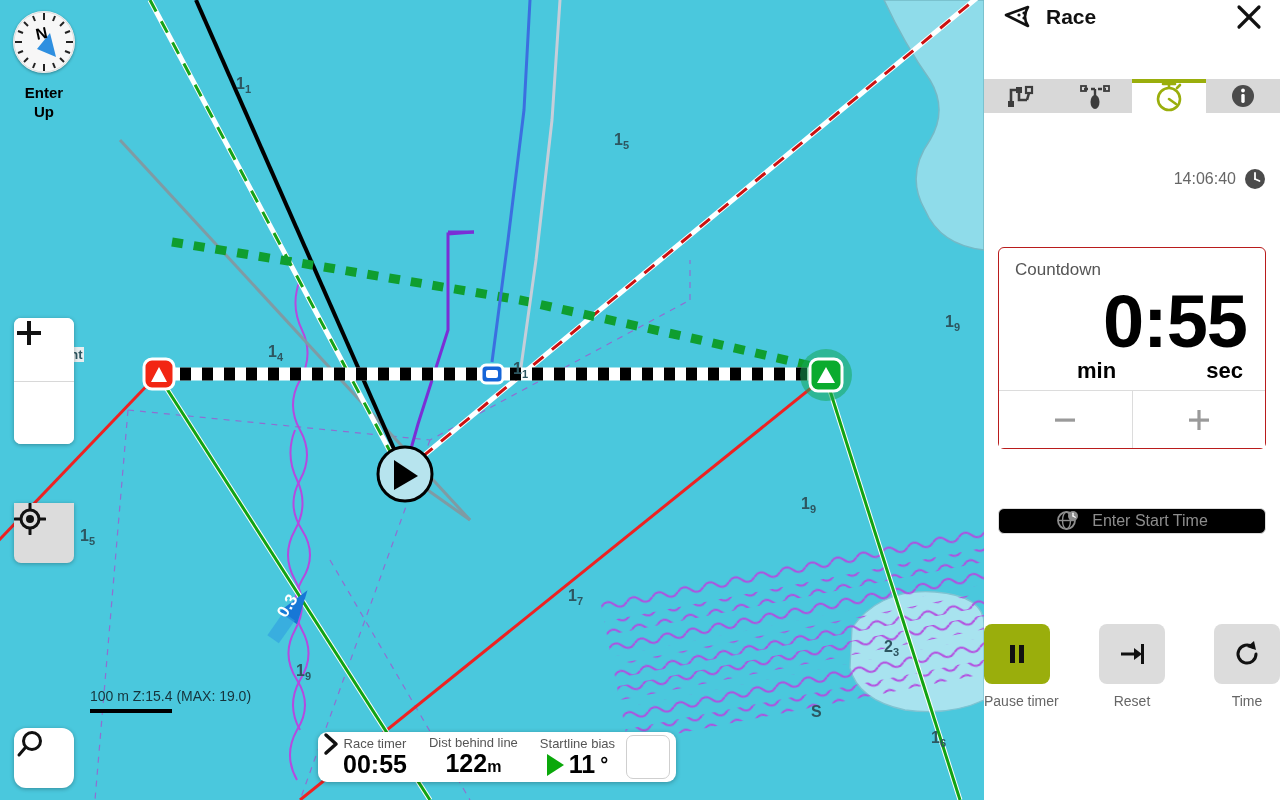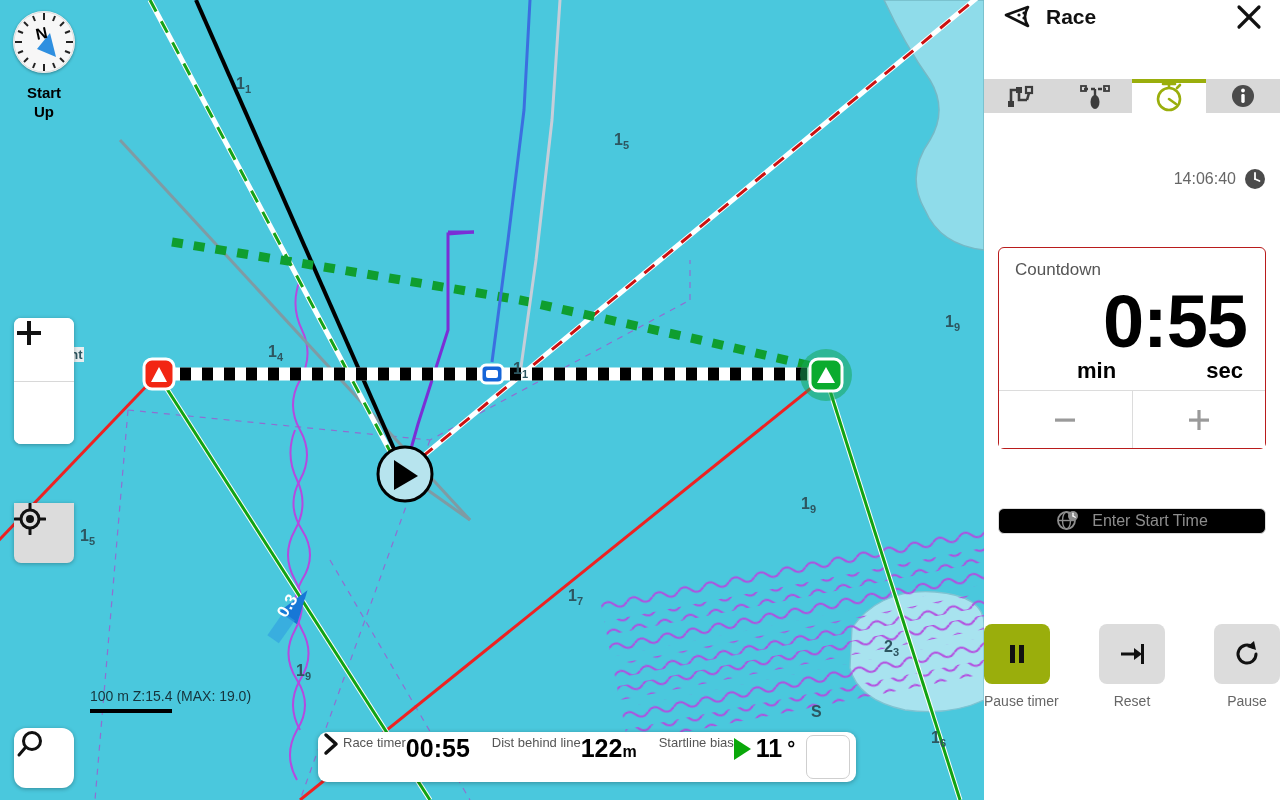--- a/index.html
+++ b/index.html
@@ -98,21 +98,21 @@
   
   #data-strip {
     position: absolute; left: 318px; top: 732px;
     height: 50px;
     background: #fff;
     border-radius: 9px;
     box-shadow: 0 1px 5px rgba(0,0,0,.3);
     display: flex; align-items: stretch;
     padding: 3px 6px 3px 14px;
   }
-  .data-cell { padding: 0 11px; display: flex; justify-content: center; }
+  .data-cell { padding: 0 11px; display: flex; flex-direction: column; justify-content: center; }
   .data-cell .d-lbl {
     font-size: 13px; color: #555; line-height: 15px; text-align: center;
   }
   .data-cell .d-val {
     font-size: 25px; font-weight: bold; color: #000; line-height: 27px;
     text-align: center; display: flex; align-items: baseline; justify-content: center;
   }
   .d-unit { font-size: 16px; font-weight: bold; }
   #bias-row { display: flex; align-items: center; gap: 5px; }
   #bias-tri {
@@ -350,21 +350,21 @@
             <line x1="57" y1="20" x2="52" y2="22"></line>
               <line x1="57" y1="42" x2="52" y2="40"></line>
             <line x1="20" y1="57" x2="22" y2="52"></line>
               <line x1="42" y1="57" x2="40" y2="52"></line>
           </g>
           <polygon points="37,22 43,46 24,38" fill="#2e8fe0"></polygon>
           <text x="24" y="29" font-family="Liberation Sans, sans-serif" font-size="16" font-weight="bold" fill="#000" transform="rotate(-12 24 29)">N</text>
         </svg>
       </div>
       <div id="compass-label">
-        <div>Start</div>
+        <div>Enter</div>
         <div>Up</div>
       </div>
     </div>
 
     <div id="zoom-controls">
       <div class="zoom-btn">
         <svg width="30" height="30" viewBox="0 0 30 30">
           <rect x="13" y="3" width="4" height="24" fill="#111"></rect>
           <rect x="3" y="13" width="24" height="4" fill="#111"></rect>
         </svg>
@@ -555,18 +555,18 @@
         </div>
         <div class="action-lbl">Reset</div>
       </div>
       <div class="action">
         <div class="action-btn secondary">
           <svg width="30" height="30" viewBox="0 0 30 30">
             <path d="M24 15 a9 9 0 1 1 -3.3 -6.9" fill="none" stroke="#111" stroke-width="3" stroke-linecap="round"></path>
             <polygon points="22,2 24,11 15,8" fill="#111"></polygon>
           </svg>
         </div>
-        <div class="action-lbl">Pause</div>
+        <div class="action-lbl">Time</div>
       </div>
     </div>
 
   </div>
 </div>
 
 </body></html>

